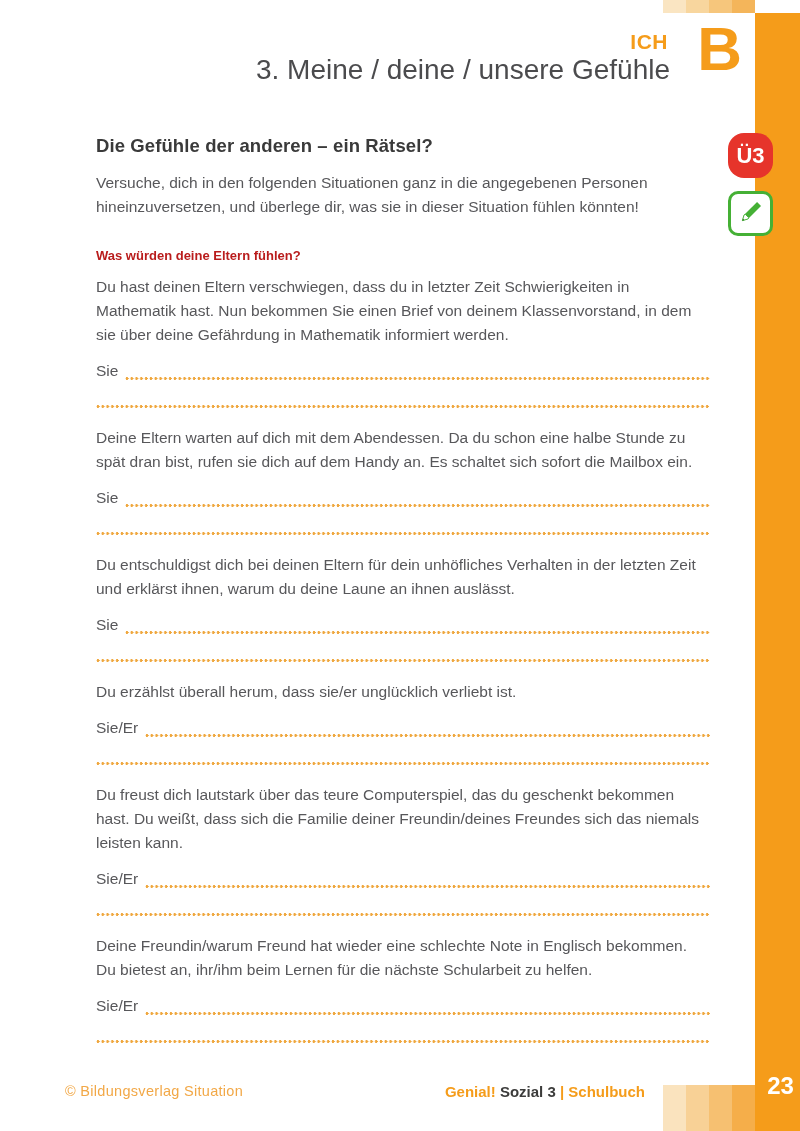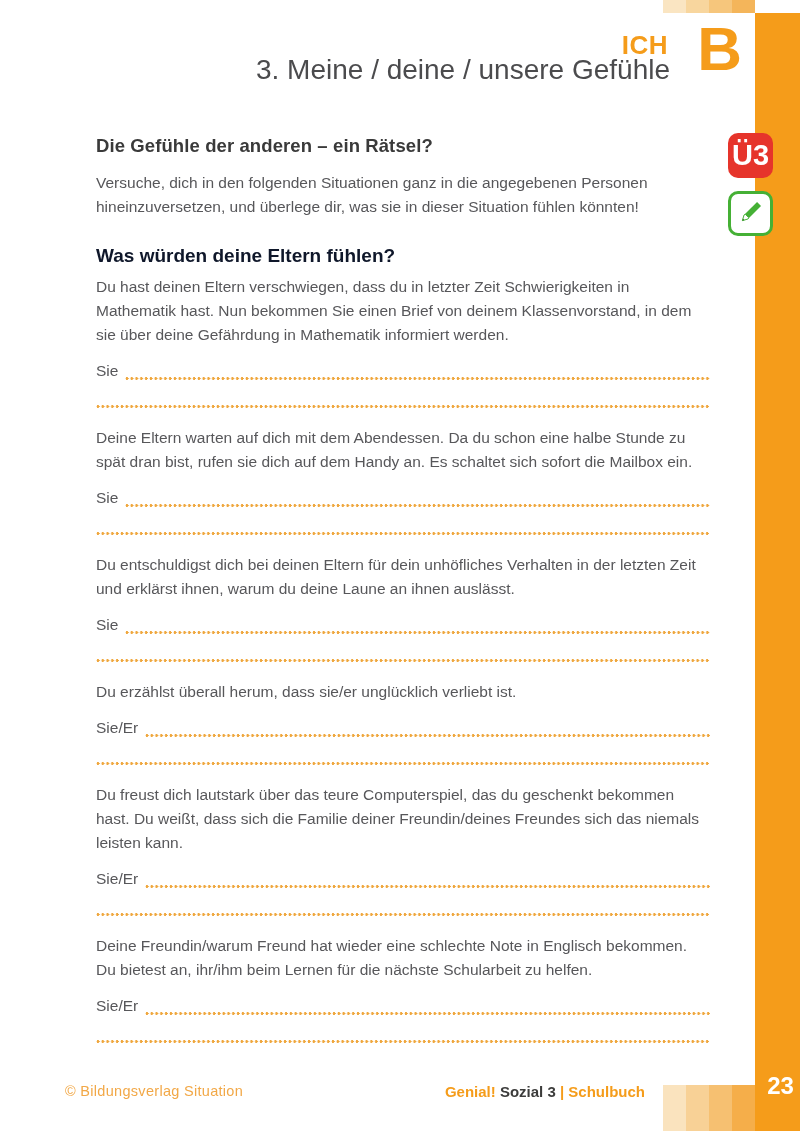--- a/index.html
+++ b/index.html
@@ -37,21 +37,21 @@
     font-weight: 800;
     font-size: 24px;
   }
 
   
   .ich-label {
     position: absolute;
     top: 30px; right: 132px;
     color: #F59C1A;
     font-weight: 800;
-    font-size: 26px;
+    font-size: 21px;
     letter-spacing: 0.5px;
   }
   .b-letter {
     position: absolute;
     top: 18px; right: 58px;
     color: #F59C1A;
     font-weight: 800;
     font-size: 62px;
     line-height: 62px;
   }
@@ -70,24 +70,24 @@
     top: 133px; right: 27px;
     width: 45px;
     display: flex;
     flex-direction: column;
     gap: 13px;
     z-index: 2;
   }
   .badge-u3 {
     width: 45px; height: 45px;
     background: #E6342B;
-    border-radius: 10px;
+    border-radius: 16px;
     color: #ffffff;
     font-weight: 800;
-    font-size: 29px;
+    font-size: 22px;
     display: flex; align-items: center; justify-content: center;
   }
   .badge-pencil {
     width: 45px; height: 45px;
     background: #ffffff;
     border: 3px solid #45B035;
     border-radius: 10px;
     display: flex; align-items: center; justify-content: center;
   }
   .badge-pencil svg { width: 28px; height: 28px; }
@@ -103,23 +103,23 @@
   }
   .content h1 {
     font-size: 18.5px;
     font-weight: 700;
     color: #3A3A3A;
     margin-bottom: 13px;
     letter-spacing: 0.1px;
   }
   .intro { margin-bottom: 25px; }
   .section-heading {
-    font-size: 19px;
+    font-size: 13px;
     font-weight: 700;
-    color: #0f172a;
+    color: #b91c1c;
     margin-bottom: 7px;
   }
   .section-heading.second { margin-top: 15px; }
   .situation-text { margin-bottom: 12px; }
 
   .answer-line {
     display: flex;
     align-items: flex-end;
     margin-bottom: 21px;
     height: 24px;

